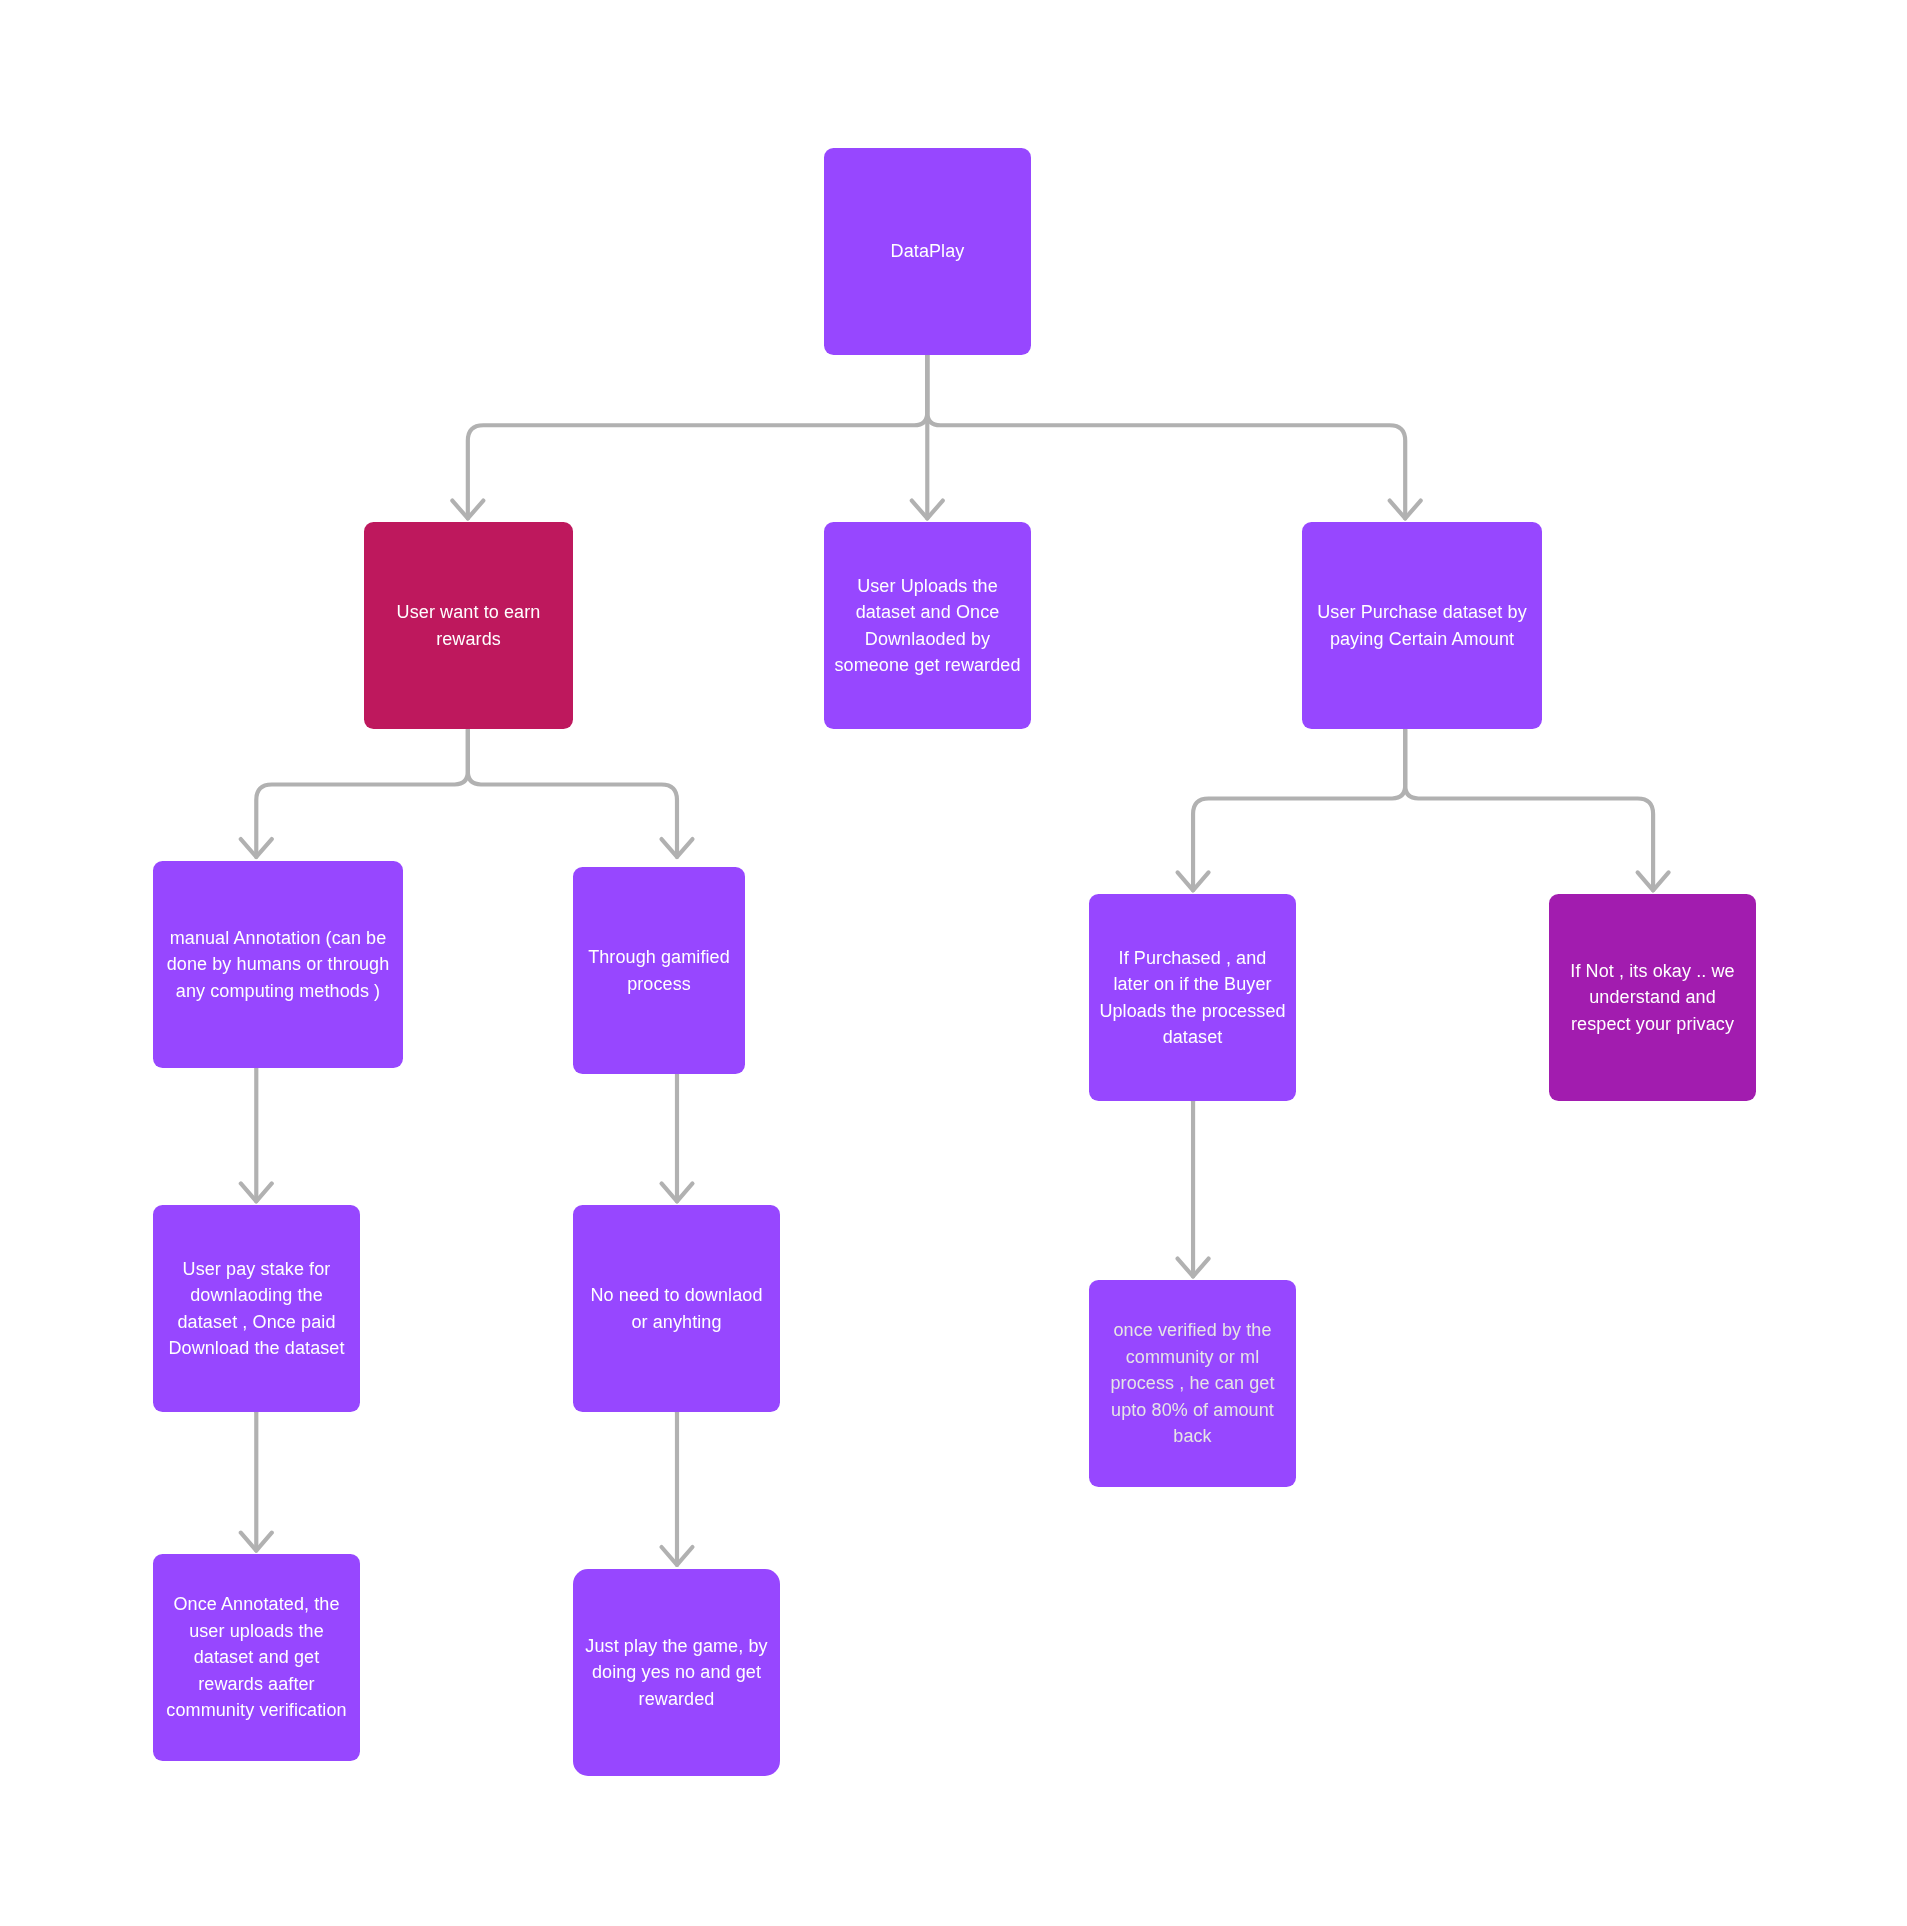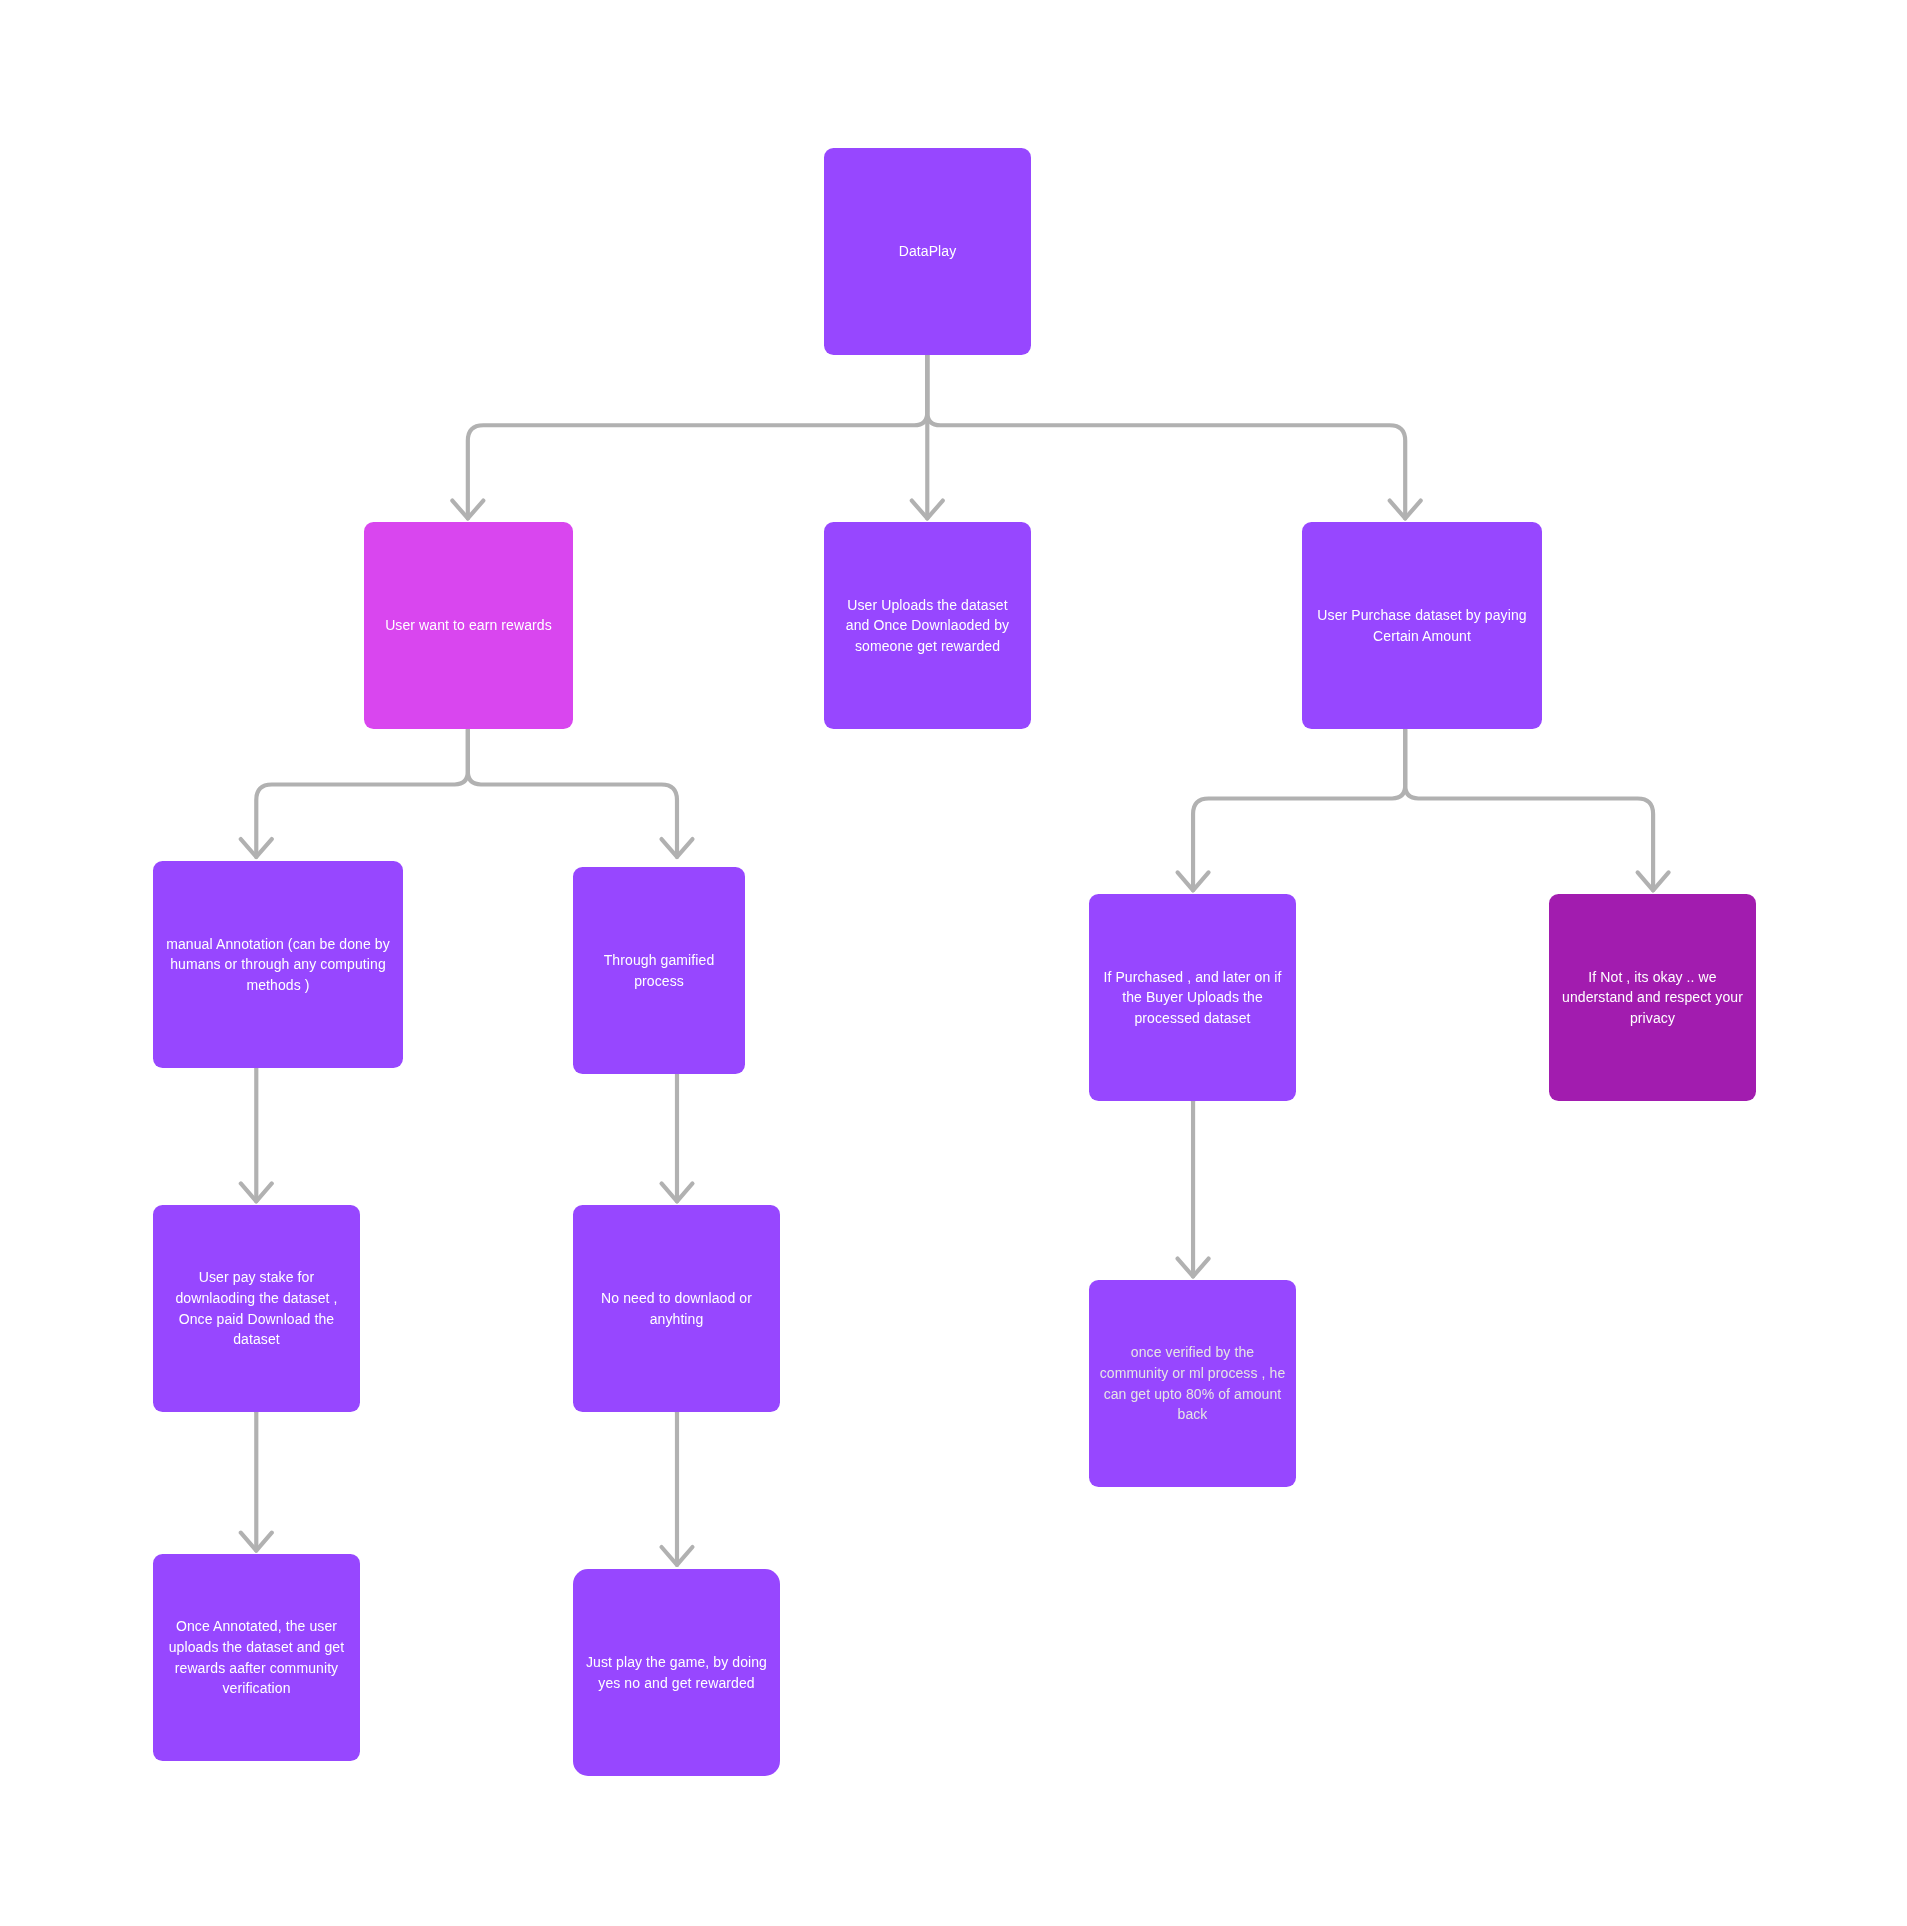--- a/index.html
+++ b/index.html
@@ -28,21 +28,21 @@
   }
   .node {
     position: absolute;
     box-sizing: border-box;
     display: flex;
     align-items: center;
     justify-content: center;
     text-align: center;
     border-radius: 9.5px;
     color: #ffffff;
-    font-size: 14px;
+    font-size: 18px;
     line-height: 1.47;
     letter-spacing: 0.1px;
     padding: 6px 9.5px;
     white-space: pre-line;
     z-index: 2;
     font-weight: 400;
   }
 </style>
 </head>
 <body>
@@ -69,21 +69,21 @@
       <path d="M 1110 1986 L 1136 2016 L 1162 1986" fill="none" stroke="#B1B1B1" stroke-width="7" stroke-linecap="round" stroke-linejoin="round"></path>
       <path d="M 2002 1848 L 2002 2142" fill="none" stroke="#B1B1B1" stroke-width="7" stroke-linecap="round" stroke-linejoin="round"></path>
       <path d="M 1976 2112 L 2002 2142 L 2028 2112" fill="none" stroke="#B1B1B1" stroke-width="7" stroke-linecap="round" stroke-linejoin="round"></path>
       <path d="M 430 2370 L 430 2602" fill="none" stroke="#B1B1B1" stroke-width="7" stroke-linecap="round" stroke-linejoin="round"></path>
       <path d="M 404 2572 L 430 2602 L 456 2572" fill="none" stroke="#B1B1B1" stroke-width="7" stroke-linecap="round" stroke-linejoin="round"></path>
       <path d="M 1136 2370 L 1136 2626" fill="none" stroke="#B1B1B1" stroke-width="7" stroke-linecap="round" stroke-linejoin="round"></path>
       <path d="M 1110 2596 L 1136 2626 L 1162 2596" fill="none" stroke="#B1B1B1" stroke-width="7" stroke-linecap="round" stroke-linejoin="round"></path>
     </svg>
   <div id="node-layer">
       <div class="node" style="left: 824px; top: 148px; width: 207px; height: 207px; background: rgb(151, 71, 255); color: rgb(255, 255, 255); border-radius: 9.5px;">DataPlay</div>
-      <div class="node" style="left: 364px; top: 522px; width: 209px; height: 207px; background: #d946ef; color: rgb(255, 255, 255); border-radius: 9.5px;">User want to earn rewards</div>
+      <div class="node" style="left: 364px; top: 522px; width: 209px; height: 207px; background: #be185d; color: rgb(255, 255, 255); border-radius: 9.5px;">User want to earn rewards</div>
       <div class="node" style="left: 824px; top: 522px; width: 207px; height: 207px; background: rgb(151, 71, 255); color: rgb(255, 255, 255); border-radius: 9.5px;">User Uploads the dataset and Once Downlaoded by someone get rewarded</div>
       <div class="node" style="left: 1302px; top: 522px; width: 240px; height: 207px; background: rgb(151, 71, 255); color: rgb(255, 255, 255); border-radius: 9.5px;">User Purchase dataset by paying Certain Amount</div>
       <div class="node" style="left: 153px; top: 861px; width: 250px; height: 207px; background: rgb(151, 71, 255); color: rgb(255, 255, 255); border-radius: 9.5px;">manual Annotation (can be done by humans or through any computing methods )</div>
       <div class="node" style="left: 573px; top: 867px; width: 172px; height: 207px; background: rgb(151, 71, 255); color: rgb(255, 255, 255); border-radius: 9.5px;">Through gamified process</div>
       <div class="node" style="left: 1089px; top: 894px; width: 207px; height: 207px; background: rgb(151, 71, 255); color: rgb(255, 255, 255); border-radius: 9.5px;">If Purchased , and later on if the Buyer Uploads the processed dataset</div>
       <div class="node" style="left: 1549px; top: 894px; width: 207px; height: 207px; background: #a21caf; color: rgb(255, 255, 255); border-radius: 9.5px;">If Not , its okay .. we understand and respect your privacy</div>
       <div class="node" style="left: 153px; top: 1205px; width: 207px; height: 207px; background: rgb(151, 71, 255); color: rgb(255, 255, 255); border-radius: 9.5px;">User pay stake for downlaoding the dataset , Once paid Download the dataset</div>
       <div class="node" style="left: 573px; top: 1205px; width: 207px; height: 207px; background: rgb(151, 71, 255); color: rgb(255, 255, 255); border-radius: 9.5px; text-align: center;">No need to downlaod or anyhting</div>
       <div class="node" style="left: 1089px; top: 1280px; width: 207px; height: 207px; background: rgb(151, 71, 255); color: #e5e5e5; border-radius: 9.5px;">once verified by the community or ml process , he can get upto 80% of amount back</div>
       <div class="node" style="left: 153px; top: 1554px; width: 207px; height: 207px; background: rgb(151, 71, 255); color: rgb(255, 255, 255); border-radius: 9.5px;">Once Annotated, the user uploads the dataset and get rewards aafter community verification</div>

